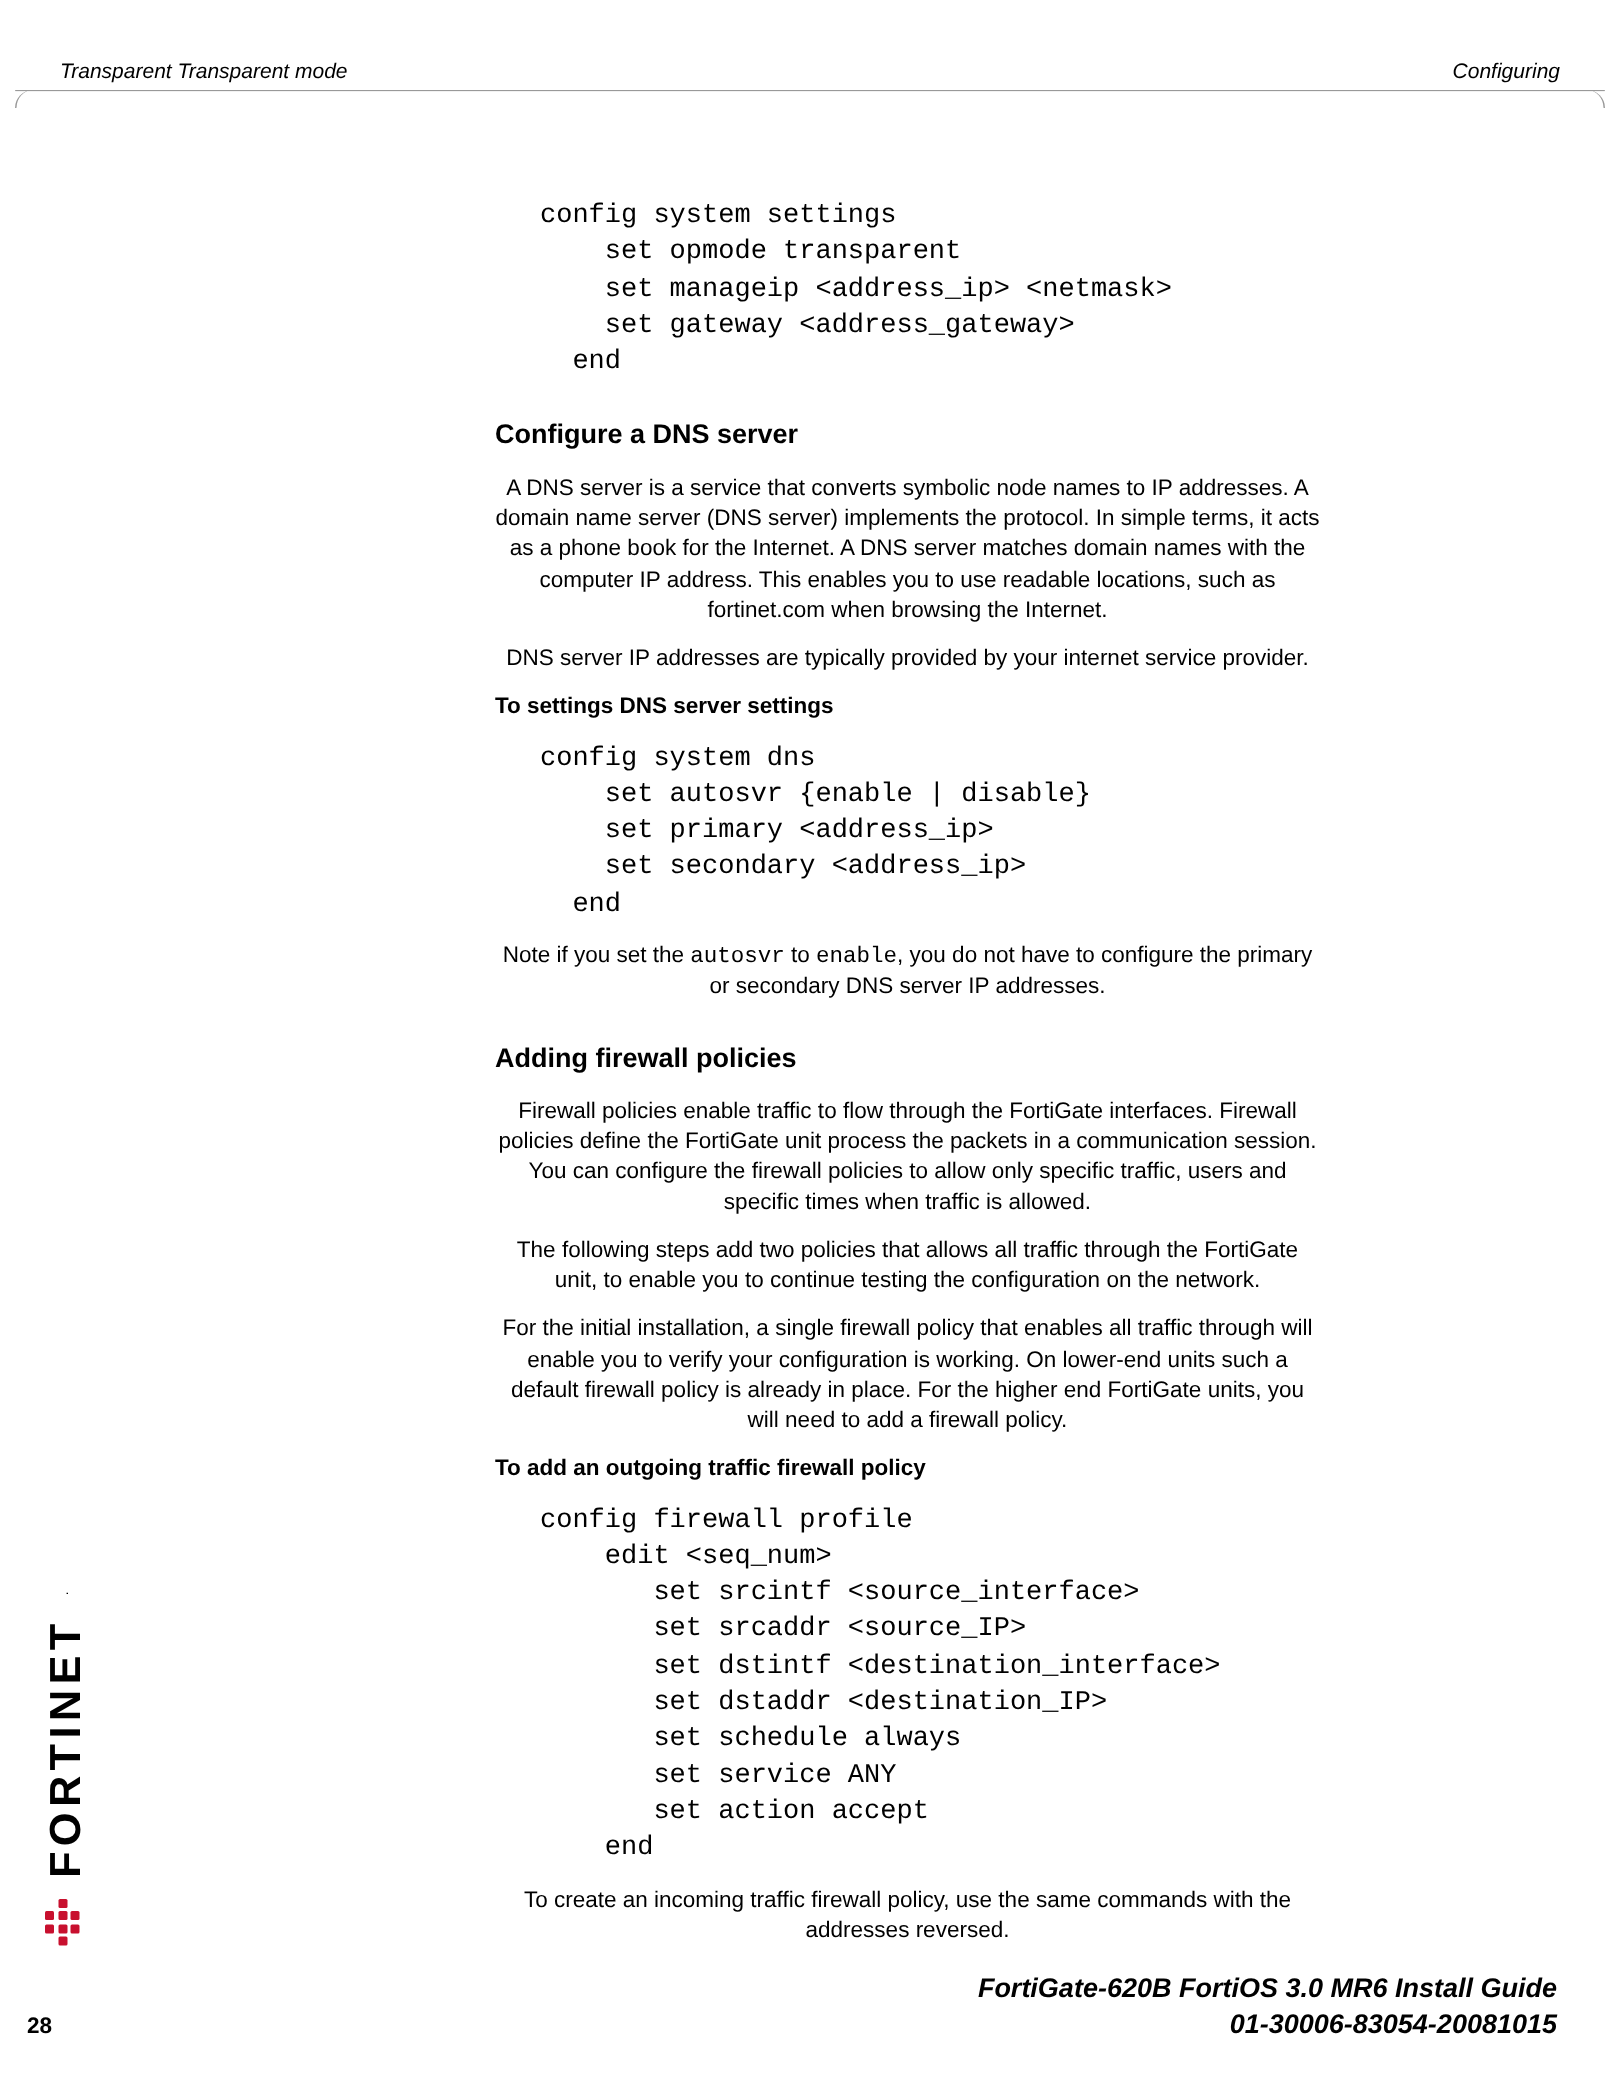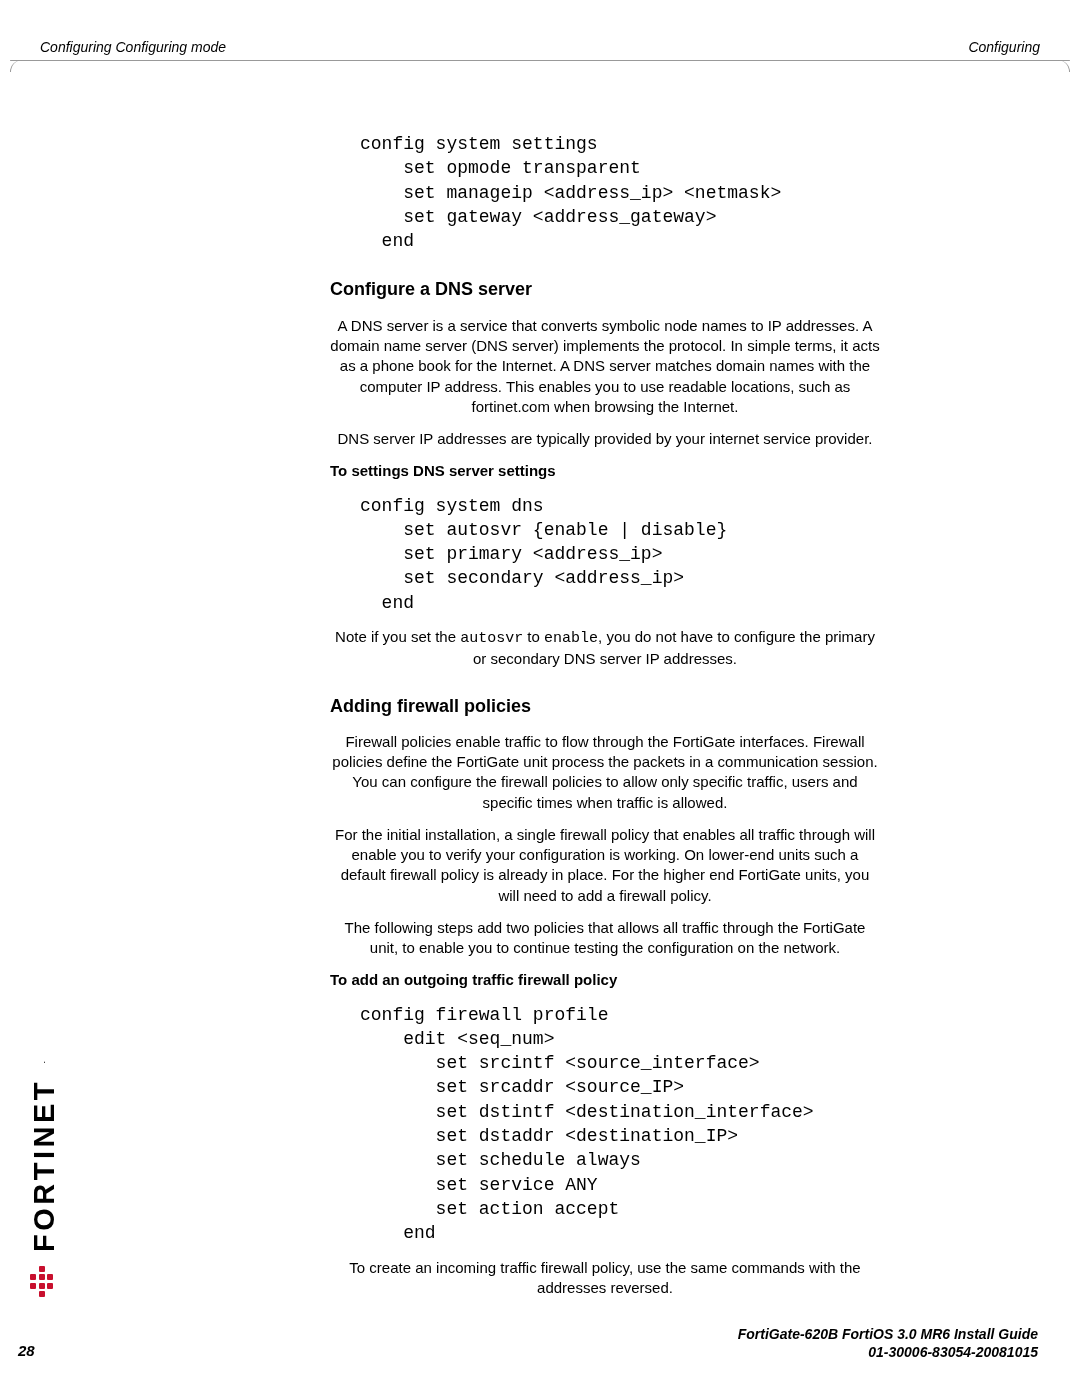--- a/index.html
+++ b/index.html
@@ -39,30 +39,29 @@
     }
     p { margin-bottom: 12px; text-align: center; }
     .inline-code { font-family: "Courier New", Courier, monospace; }
     .footer {
       position: absolute;
       bottom: 36px;
       right: 42px;
       left: 42px;
       font-style: italic;
       font-weight: bold;
-      font-size: 14px;
+      font-size: 18px;
       text-align: right;
       line-height: 1.3;
     }
     .page-num {
       position: absolute;
       bottom: 36px;
       left: 18px;
       font-weight: bold;
-      font-style: italic;
       font-size: 15px;
     }
     .fortinet-logo {
       position: absolute;
       left: 28px;
       bottom: 100px;
       width: 28px;
       height: 230px;
     }
     .fortinet-text {
@@ -86,21 +85,21 @@
       gap: 2.5px;
     }
     .fortinet-dots span { width: 6px; height: 6px; background: #c8102e; border-radius: 1px; }
     .fortinet-dots .blank { background: transparent; }
     .dot-tm { position: absolute; bottom: 233px; left: 8px; font-size: 9px; writing-mode: vertical-rl; transform: rotate(180deg); }
   </style>
 </head>
 <body>
 
 <div class="header-row">
-  <span class="header-left">Configuring Configuring mode</span>
+  <span class="header-left">Transparent Transparent mode</span>
   <span class="header-right">Configuring</span>
   <div class="header-rule"></div>
 </div>
 
 <div class="content">
 
   <div class="code">config system settings
     set opmode transparent
     set manageip &lt;address_ip&gt; &lt;netmask&gt;
     set gateway &lt;address_gateway&gt;
@@ -114,22 +113,22 @@
     set autosvr {enable | disable}
     set primary &lt;address_ip&gt;
     set secondary &lt;address_ip&gt;
   end</div>
   <p>
     <span>Note if you set the </span><span class="inline-code">autosvr</span><span> to </span><span class="inline-code">enable</span><span>, you do not have to configure the primary or secondary DNS server IP addresses.</span>
   </p>
 
   <div class="h2">Adding firewall policies</div>
   <p>Firewall policies enable traffic to flow through the FortiGate interfaces. Firewall policies define the FortiGate unit process the packets in a communication session. You can configure the firewall policies to allow only specific traffic, users and specific times when traffic is allowed.</p>
+  <p>The following steps add two policies that allows all traffic through the FortiGate unit, to enable you to continue testing the configuration on the network.</p>
   <p>For the initial installation, a single firewall policy that enables all traffic through will enable you to verify your configuration is working. On lower-end units such a default firewall policy is already in place. For the higher end FortiGate units, you will need to add a firewall policy.</p>
-  <p>The following steps add two policies that allows all traffic through the FortiGate unit, to enable you to continue testing the configuration on the network.</p>
   <div class="h3">To add an outgoing traffic firewall policy</div>
   <div class="code">config firewall profile
     edit &lt;seq_num&gt;
        set srcintf &lt;source_interface&gt;
        set srcaddr &lt;source_IP&gt;
        set dstintf &lt;destination_interface&gt;
        set dstaddr &lt;destination_IP&gt;
        set schedule always
        set service ANY
        set action accept

